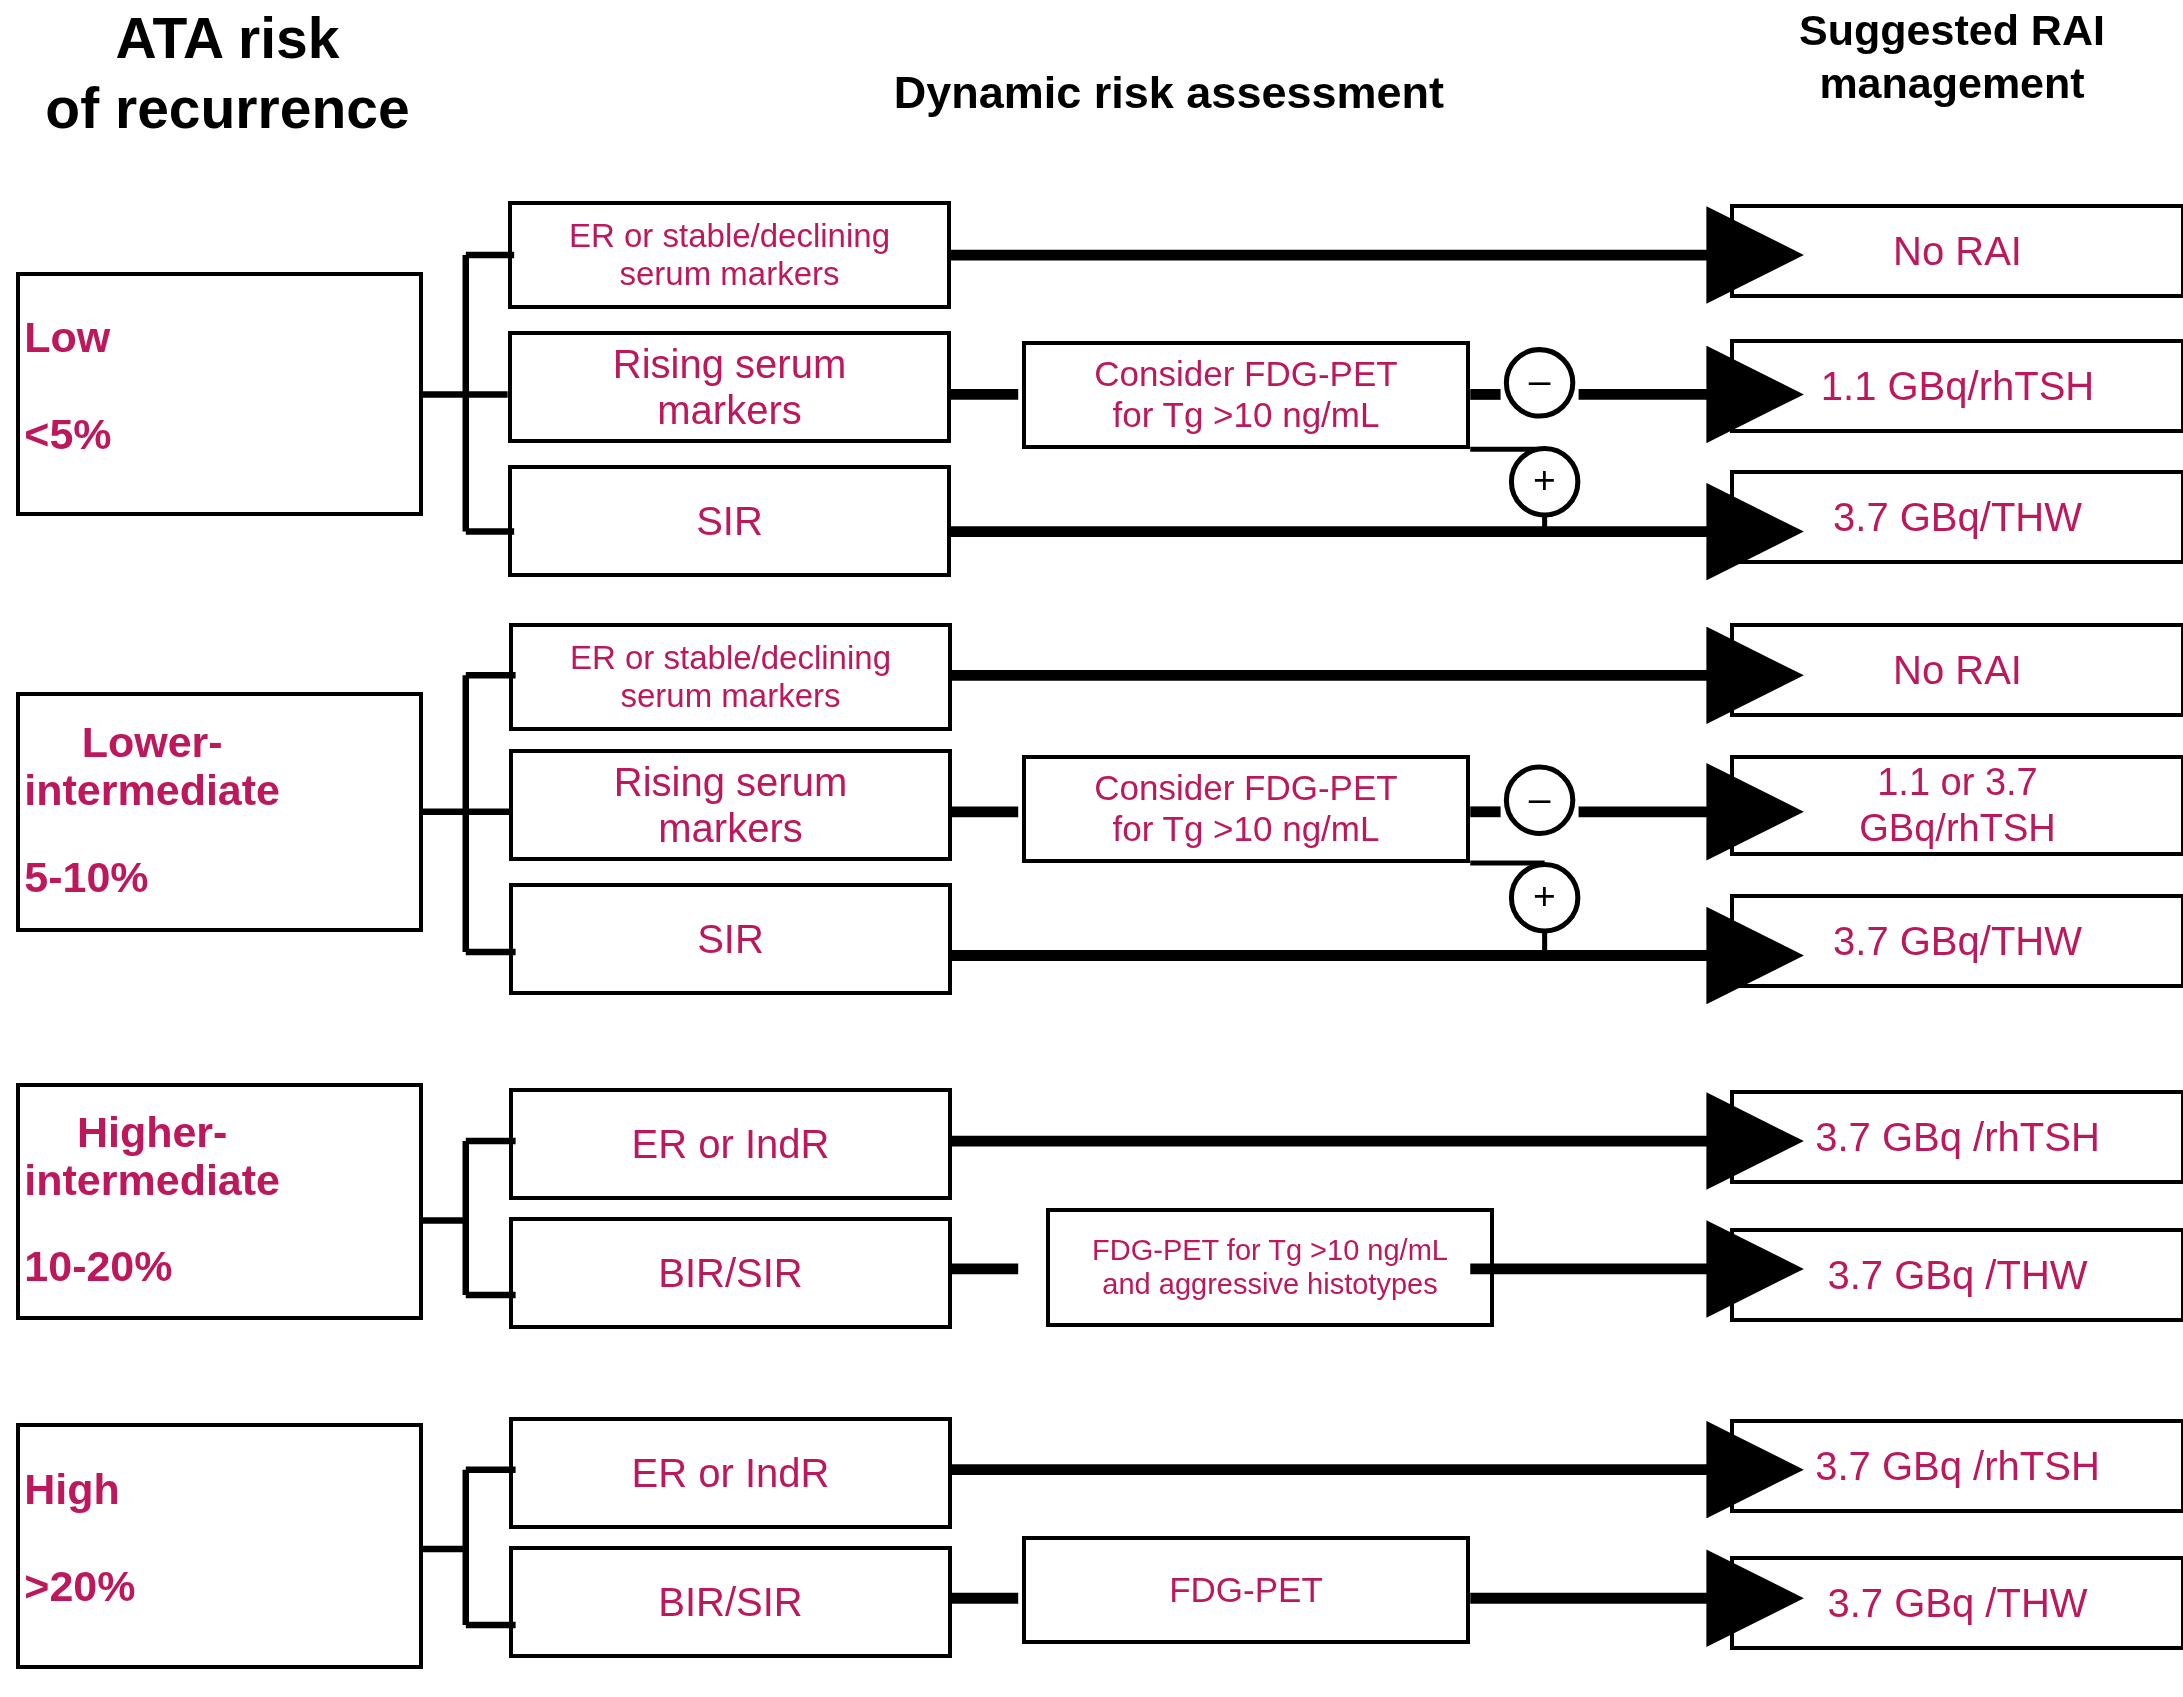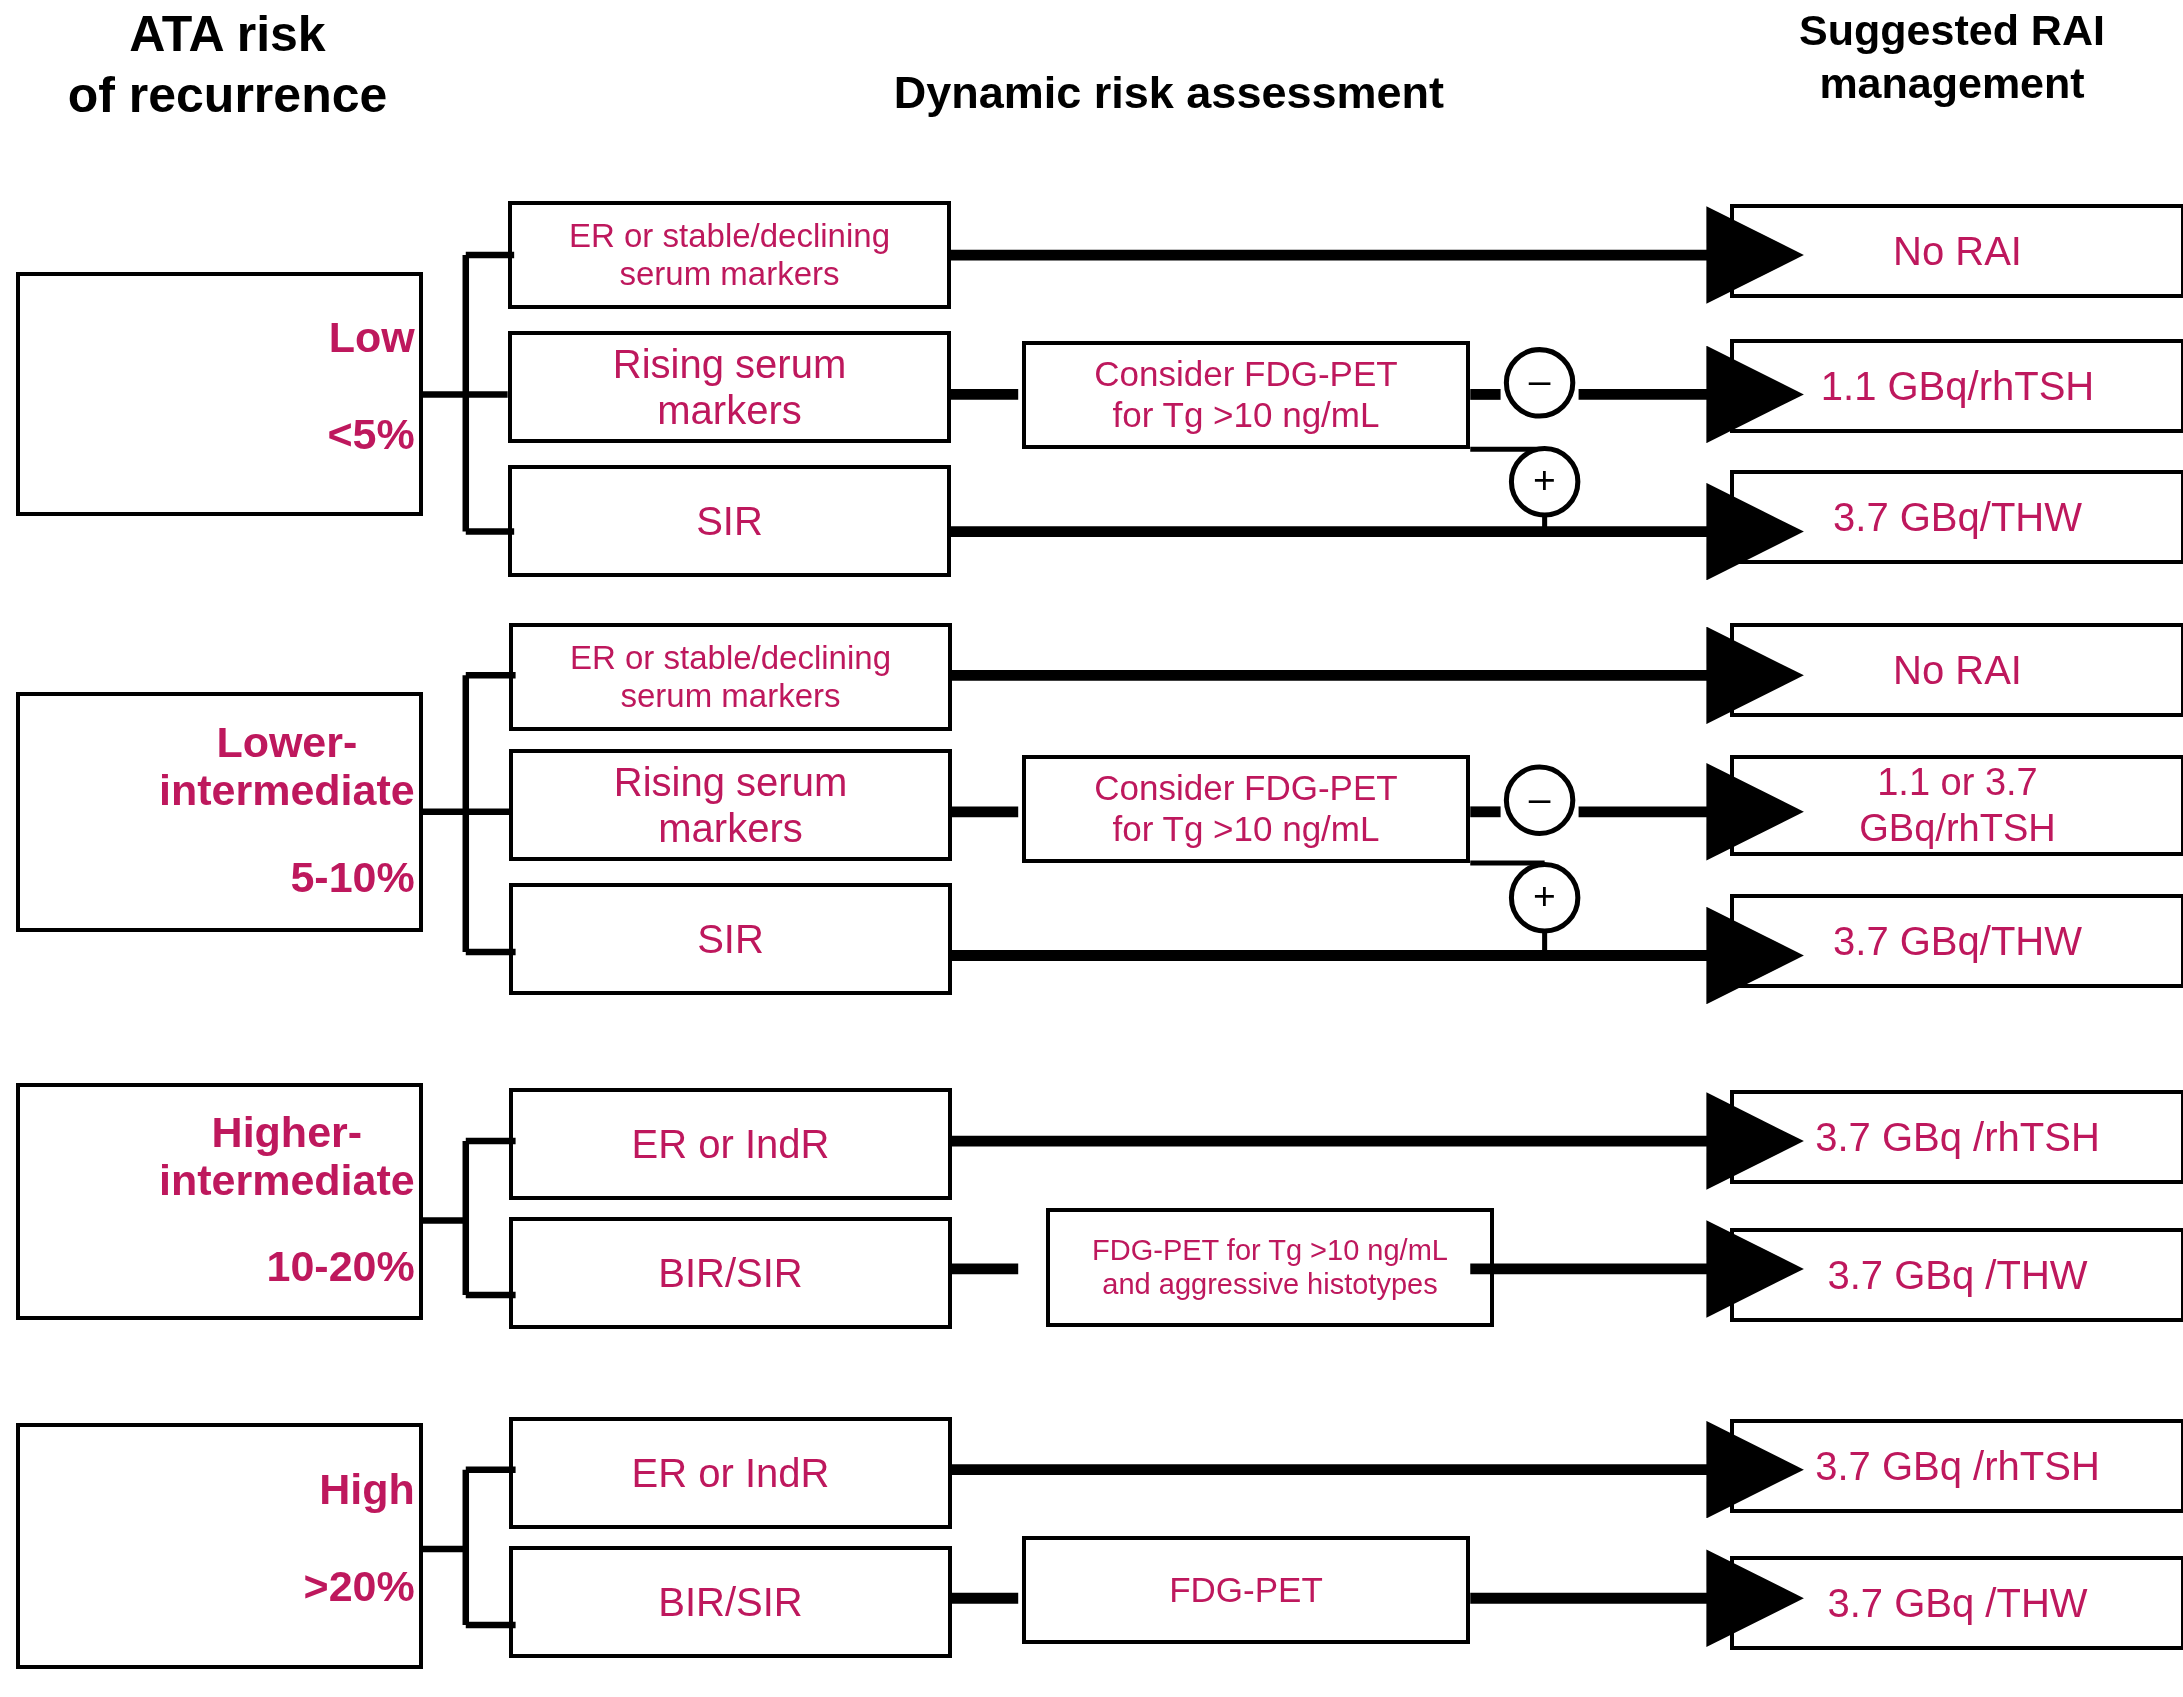--- a/index.html
+++ b/index.html
@@ -18,21 +18,21 @@
 
   
   .col-header {
     position: absolute;
     font-weight: bold;
     color: #000000;
     text-align: center;
     line-height: 1.22;
     white-space: pre-line;
   }
-  #hdr-ata        { left: 0px;    top: 4.3px;   width: 433px;  font-size: 50px; padding-left: 22px; }
+  #hdr-ata        { left: 0px;    top: 4.3px;   width: 433px;  font-size: 57px; padding-left: 22px; }
   #hdr-dynamic    { left: 650px;  top: 66px;  width: 794px; font-size: 45px; text-align: right; }
   #hdr-rai        { left: 1719px; top: 4.3px;   width: 466px;  font-size: 43px; }
 
   
   .box {
     position: absolute;
     border: 4.3px solid #000000;
     background: #ffffff;
     display: flex;
     align-items: center;
@@ -49,21 +49,21 @@
   .box.assess.lg  { font-size: 40px; }
   .box.pet        { font-size: 35px; }
   .box.pet.small  { font-size: 29px; }
   .box.outcome    { font-size: 40px; }
   .box.outcome.two{ font-size: 38px; line-height: 1.2; }
 
   
   .risk-inner {
     display: flex;
     flex-direction: column;
-    align-items: flex-end;
+    align-items: flex-start;
     justify-content: center;
     gap: 33px;
     width: 100%;
   }
   .risk-inner .rl1 { white-space: pre-line; line-height: 1.12; }
   .risk-inner .rl2 { }
 
   
   #wires {
     position: absolute;

